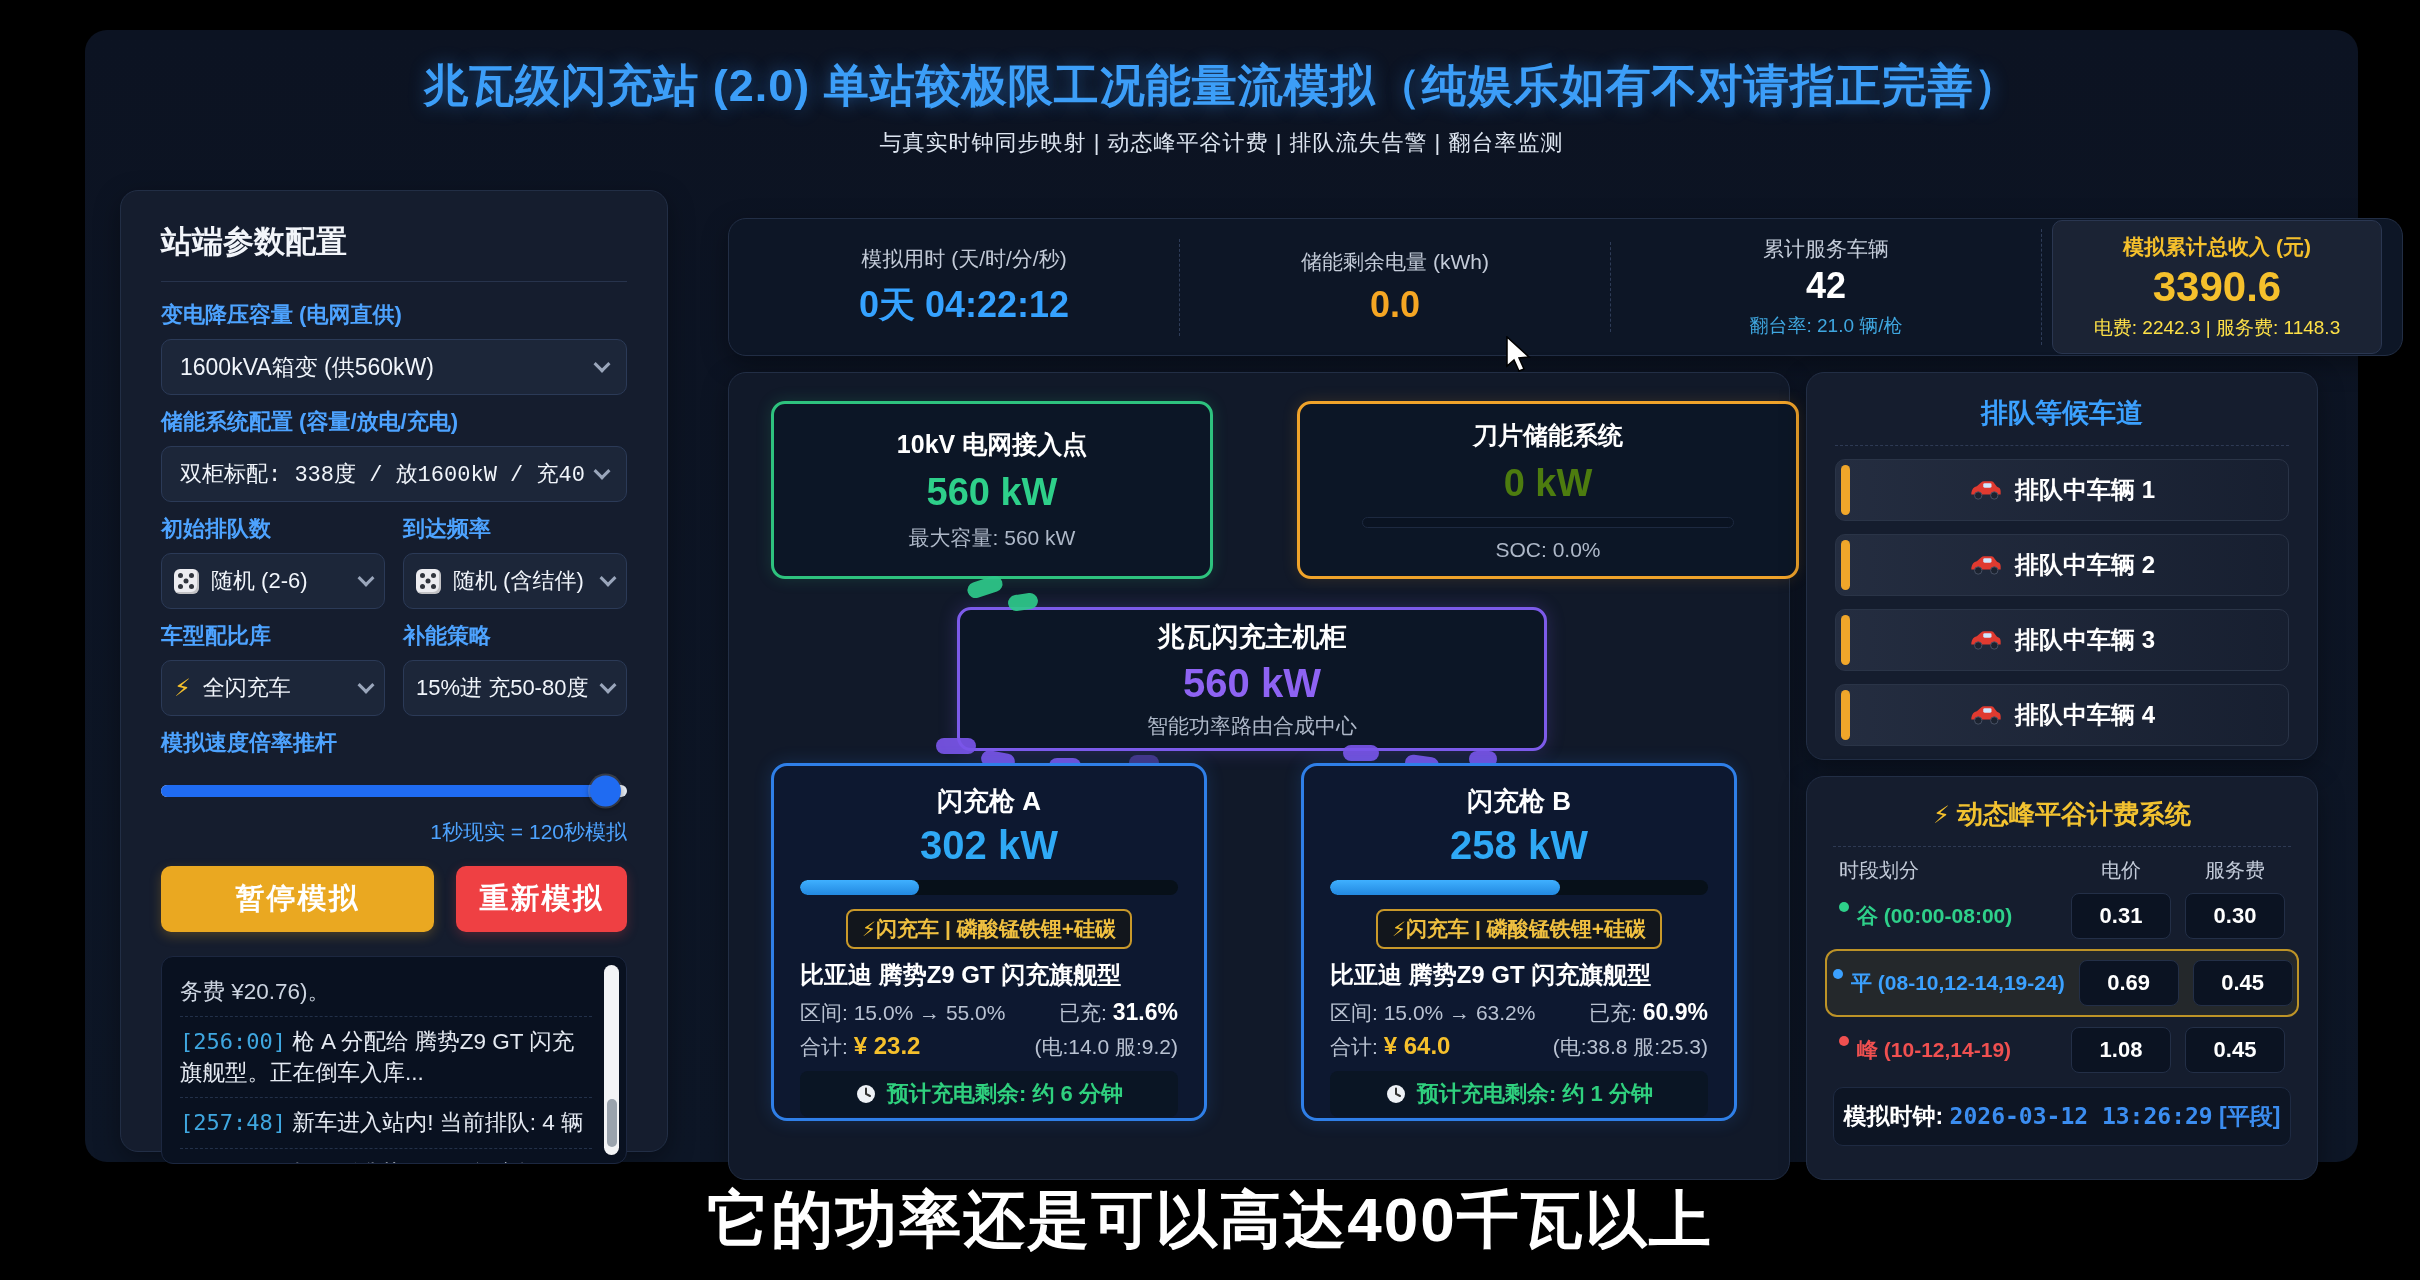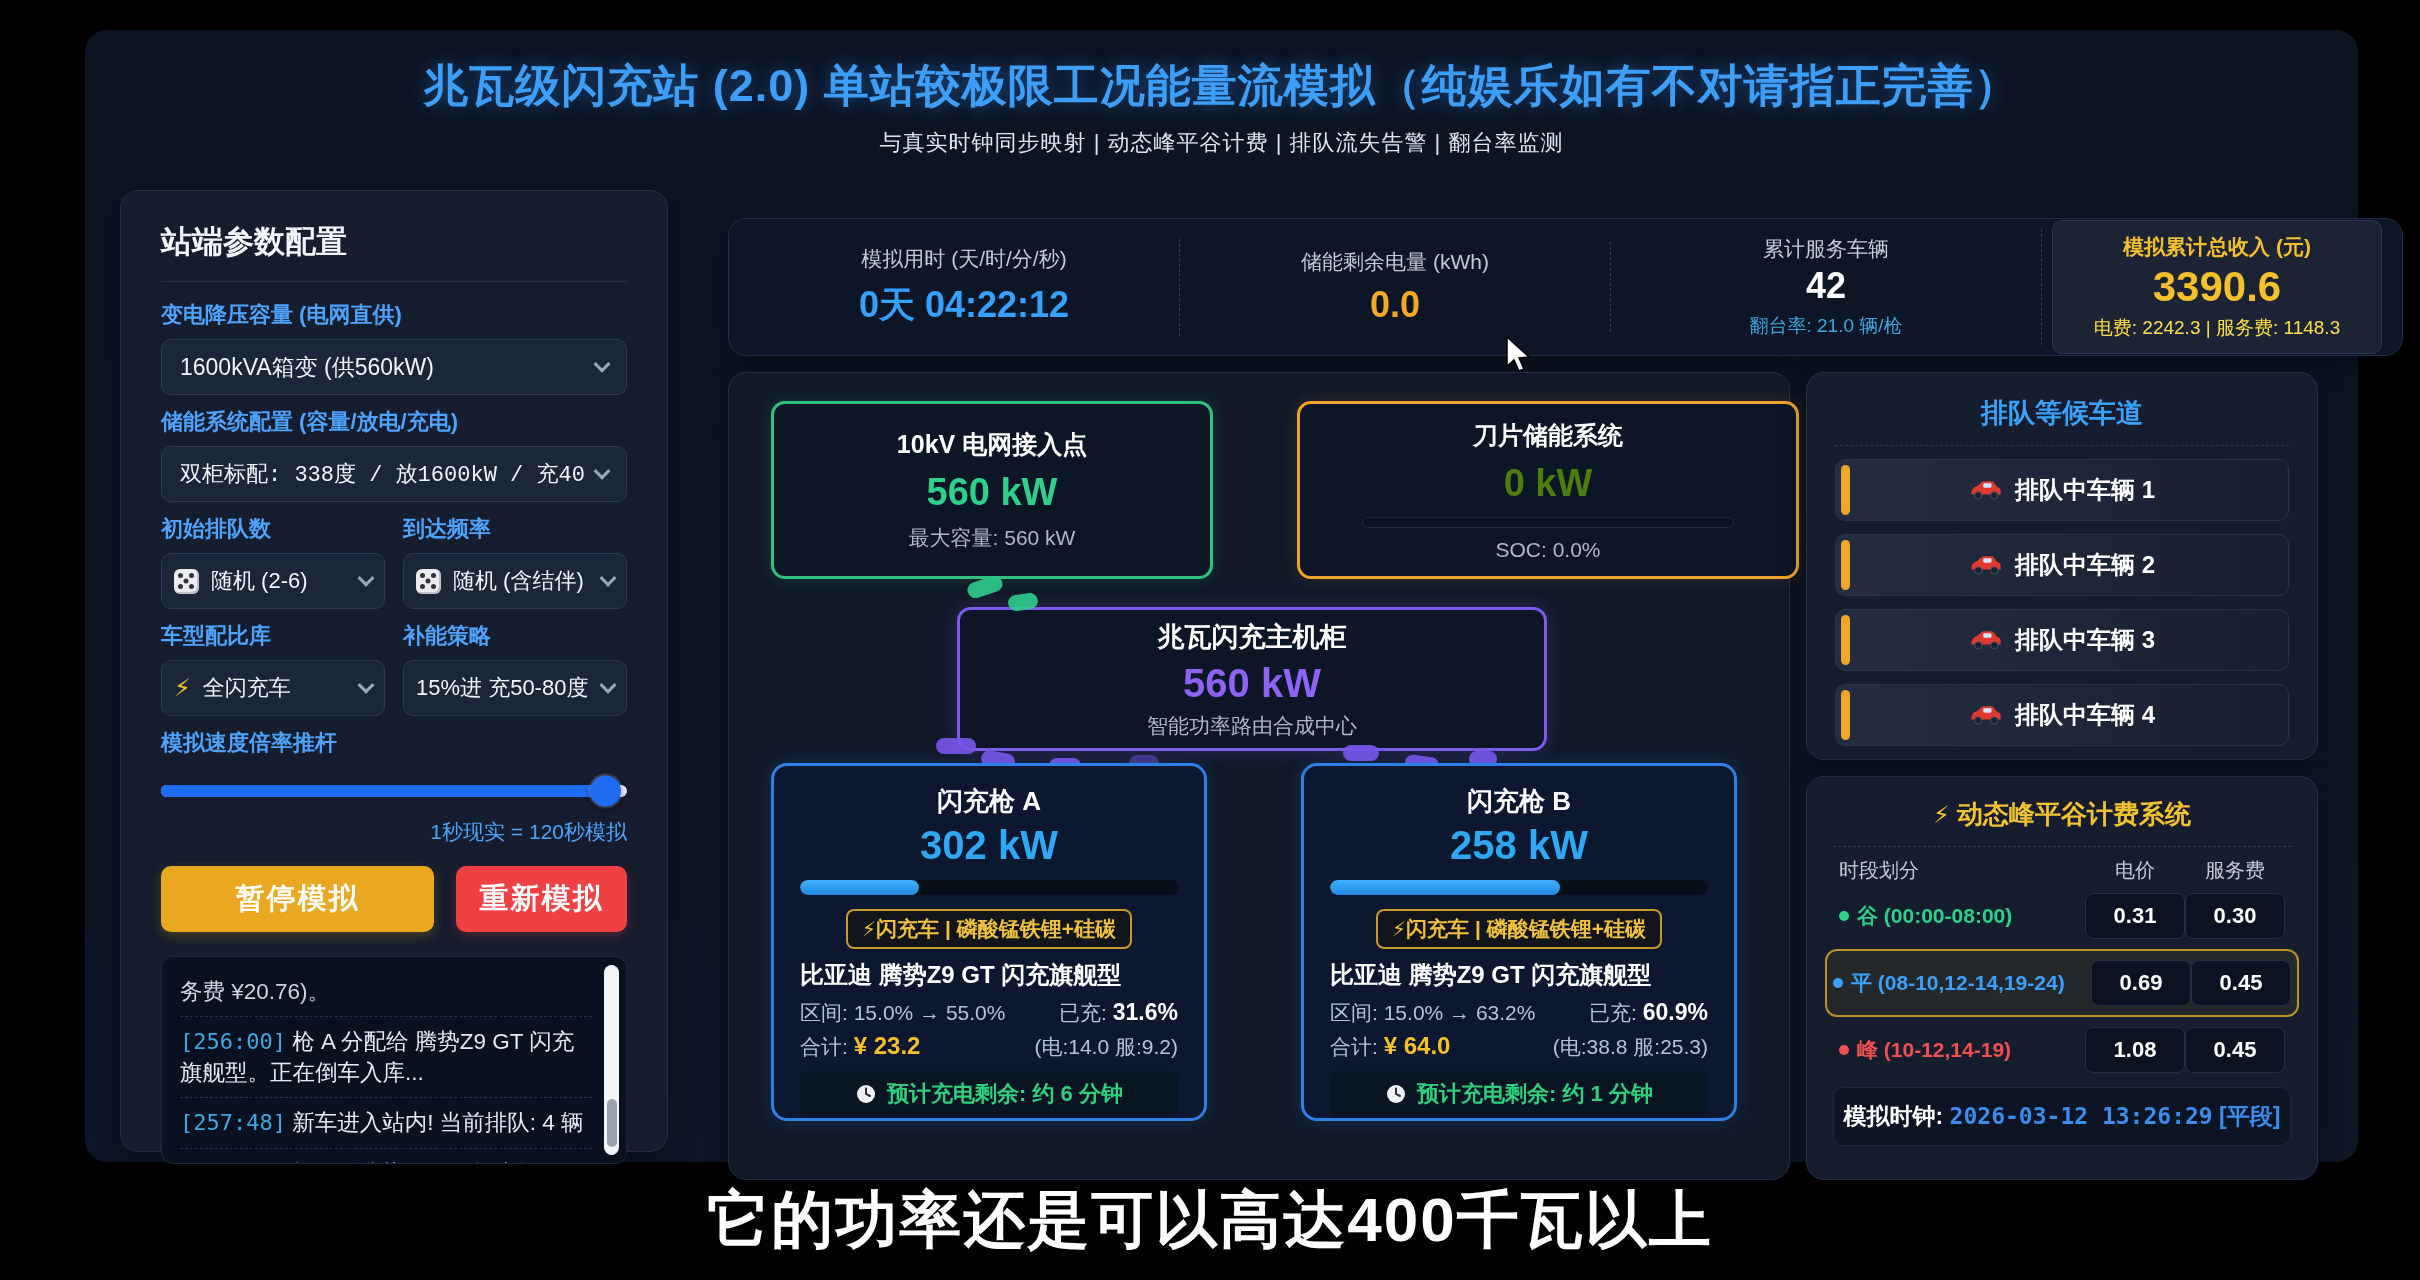--- a/index.html
+++ b/index.html
@@ -127,26 +127,26 @@
   .q-item { position:relative; height:62px; margin:13px 0; border-radius:10px;
     background:linear-gradient(90deg,#242d40,#171f30); border:1px solid #2a3447;
     display:flex; align-items:center; justify-content:center; gap:12px;
     color:#fff; font-weight:800; font-size:24px; }
   .q-accent { position:absolute; left:5px; top:5px; bottom:5px; width:9px;
     background:#f0a62a; border-radius:8px; }
 
   
   .pricing { left:1721px; top:746px; width:512px; height:404px; padding:20px 26px; }
   .p-title { text-align:center; color:#f2c230; font-size:26px; font-weight:800; }
-  .p-head, .p-row { display:grid; grid-template-columns:1fr 100px 100px; 
+  .p-head, .p-row { display:grid; grid-template-columns:1fr 100px 100px; gap:14px;
     align-items:center; padding:0 6px; }
   .p-head { color:#c2cad8; font-size:20px; margin:10px 0 4px; }
   .p-head .c { text-align:center; }
   .p-row { margin:9px 0; }
-  .p-lab { font-size:21px; font-weight:700; display:flex; align-items:center; gap:8px; white-space:nowrap; }
+  .p-lab { font-size:21px; font-weight:700; display:flex; align-items:flex-start; gap:8px; white-space:nowrap; }
   .p-dot { width:10px; height:10px; border-radius:50%; flex:none; }
   .row-valley .p-lab { color:#2ed08a; } .row-valley .p-dot { background:#2ed08a; }
   .row-flat .p-lab { color:#3ba1ff; } .row-flat .p-dot { background:#3ba1ff; }
   .row-peak .p-lab { color:#f05050; } .row-peak .p-dot { background:#f05050; }
   .p-val { background:#0b1322; border:1px solid #232f47; border-radius:8px; text-align:center;
     padding:9px 0; color:#fff; font-weight:800; font-size:22px; }
   .p-row.hl { border:2px solid #bd9327; background:rgba(120,98,30,.16); border-radius:12px;
     padding:9px 6px; margin:10px -8px; }
   .p-row.hl { width:calc(100% + 16px); }
   .p-clock { margin-top:14px; background:#0d1524; border:1px solid #1e2a42; border-radius:10px;

